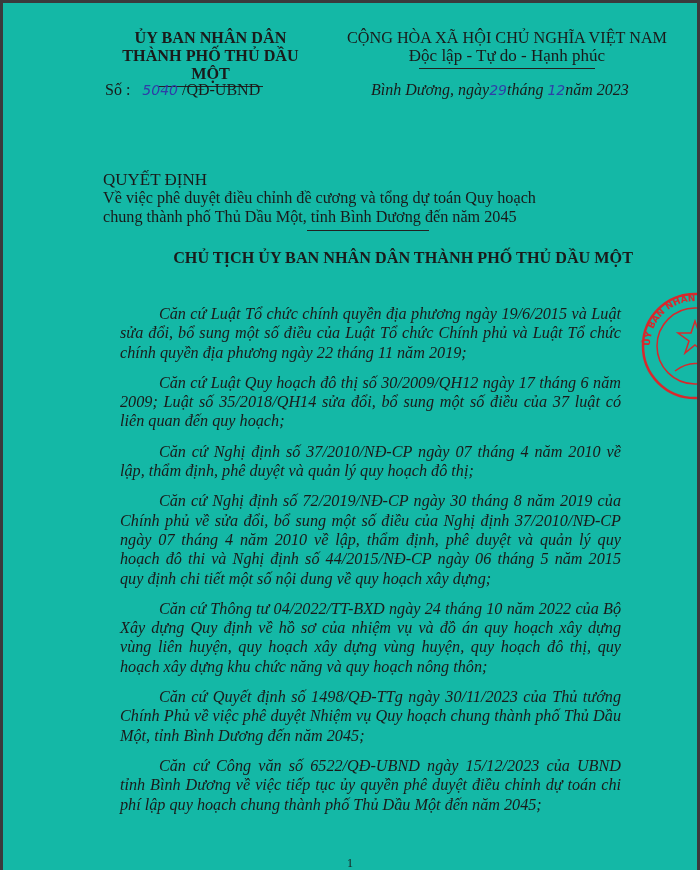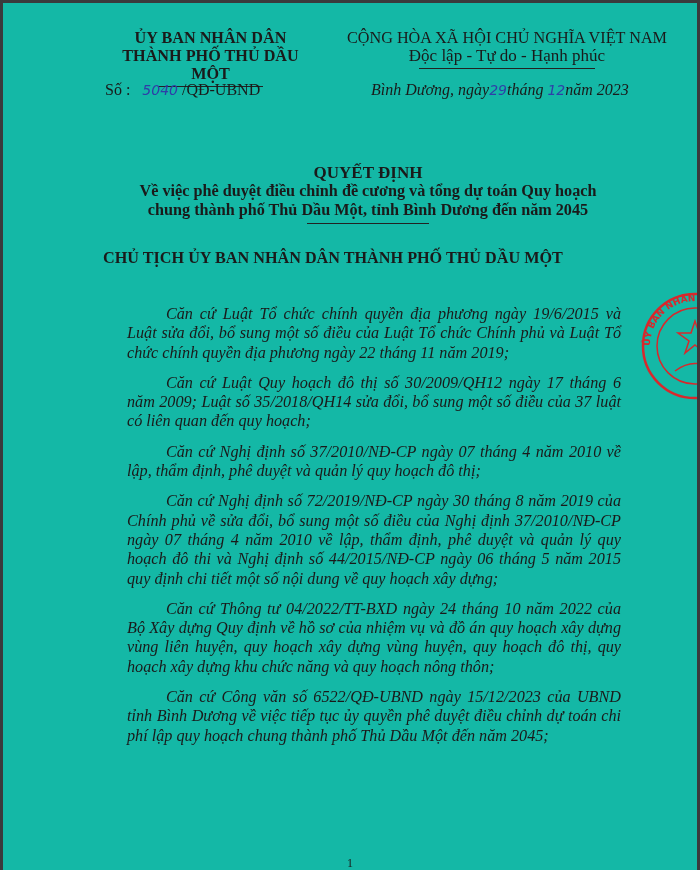--- a/index.html
+++ b/index.html
@@ -25,33 +25,33 @@
     .hdr-right .motto { font-size: 17px; }
     .rule { height: 1px; background: #222; margin: 3px auto 0; }
     .so {
       position: absolute; left: 102px; top: 78px; font-size: 16px;
     }
     .hand { font-family: "DejaVu Sans", sans-serif; font-style: italic; color: #2f3ea8; font-size: 14px; }
     .date {
       position: absolute; left: 368px; top: 78px; font-style: italic; font-size: 16px; text-align: right;
     }
     .title-block {
-      position: absolute; left: 100px; top: 160px; width: 530px; text-align: center;
-      font-weight: bold; font-size: 16.2px; line-height: 19px;
+      position: absolute; left: 100px; top: 167px; width: 530px; 
+      font-weight: normal; font-size: 16.2px; line-height: 19px;
     }
     .title-block .qd { font-size: 17px; }
     .chairman {
-      position: absolute; left: 100px; top: 246px; width: 530px; text-align: left;
+      position: absolute; left: 100px; top: 246px; width: 530px; text-align: right;
       font-weight: bold; font-size: 16.2px;
     }
     .body {
       position: absolute; left: 108px; top: 302px; width: 510px;
       font-style: italic; font-size: 16.2px; line-height: 19.3px; text-align: justify;
     }
-    .body p { margin: 0 0 11px 16px; text-indent: 2.4em; }
+    .body p { margin: 0 0 11px 9px; text-indent: 2.4em; }
     .pageno {
       position: absolute; left: 0; width: 694px; top: 853px; text-align: center; font-size: 12px;
     }
     .stamp {
       position: absolute; left: 637px; top: 288px; width: 110px; height: 110px;
     }
   </style>
 </head>
 <body>
 
@@ -88,20 +88,21 @@
   </div>
 
   <div class="chairman">CHỦ TỊCH ỦY BAN NHÂN DÂN THÀNH PHỐ THỦ DẦU MỘT</div>
 
   <div class="body">
     <p>Căn cứ Luật Tổ chức chính quyền địa phương ngày 19/6/2015 và Luật sửa đổi, bổ sung một số điều của Luật Tổ chức Chính phủ và Luật Tổ chức chính quyền địa phương ngày 22 tháng 11 năm 2019;</p>
     <p>Căn cứ Luật Quy hoạch đô thị số 30/2009/QH12 ngày 17 tháng 6 năm 2009; Luật số 35/2018/QH14 sửa đổi, bổ sung một số điều của 37 luật có liên quan đến quy hoạch;</p>
     <p>Căn cứ Nghị định số 37/2010/NĐ-CP ngày 07 tháng 4 năm 2010 về lập, thẩm định, phê duyệt và quản lý quy hoạch đô thị;</p>
     <p>Căn cứ Nghị định số 72/2019/NĐ-CP ngày 30 tháng 8 năm 2019 của Chính phủ về sửa đổi, bổ sung một số điều của Nghị định 37/2010/NĐ-CP ngày 07 tháng 4 năm 2010 về lập, thẩm định, phê duyệt và quản lý quy hoạch đô thi và Nghị định số 44/2015/NĐ-CP ngày 06 tháng 5 năm 2015 quy định chi tiết một số nội dung về quy hoạch xây dựng;</p>
     <p>Căn cứ Thông tư 04/2022/TT-BXD ngày 24 tháng 10 năm 2022 của Bộ Xây dựng Quy định về hồ sơ của nhiệm vụ và đồ án quy hoạch xây dựng vùng liên huyện, quy hoạch xây dựng vùng huyện, quy hoạch đô thị, quy hoạch xây dựng khu chức năng và quy hoạch nông thôn;</p>
+    <p>Căn cứ Quyết định số 1498/QĐ-TTg ngày 30/11/2023 của Thủ tướng Chính Phủ về việc phê duyệt Nhiệm vụ Quy hoạch chung thành phố Thủ Dầu Một, tỉnh Bình Dương đến năm 2045;</p>
     <p>Căn cứ Công văn số 6522/QĐ-UBND ngày 15/12/2023 của UBND tỉnh Bình Dương về việc tiếp tục ủy quyền phê duyệt điều chỉnh dự toán chi phí lập quy hoạch chung thành phố Thủ Dầu Một đến năm 2045;</p>
   </div>
 
   <svg class="stamp" viewBox="0 0 110 110">
     <circle cx="55" cy="55" r="52" fill="none" stroke="#d8282c" stroke-width="2.5"></circle>
     <circle cx="55" cy="55" r="38" fill="none" stroke="#d8282c" stroke-width="1.5"></circle>
     <path id="arc" d="M 10 55 A 45 45 0 0 1 100 55" fill="none"></path>
     <text font-size="9" fill="#d8282c" font-family="DejaVu Sans, sans-serif" font-weight="bold">
       <textPath href="#arc">ỦY BAN NHÂN DÂN THÀNH PHỐ THỦ</textPath>
     </text>

